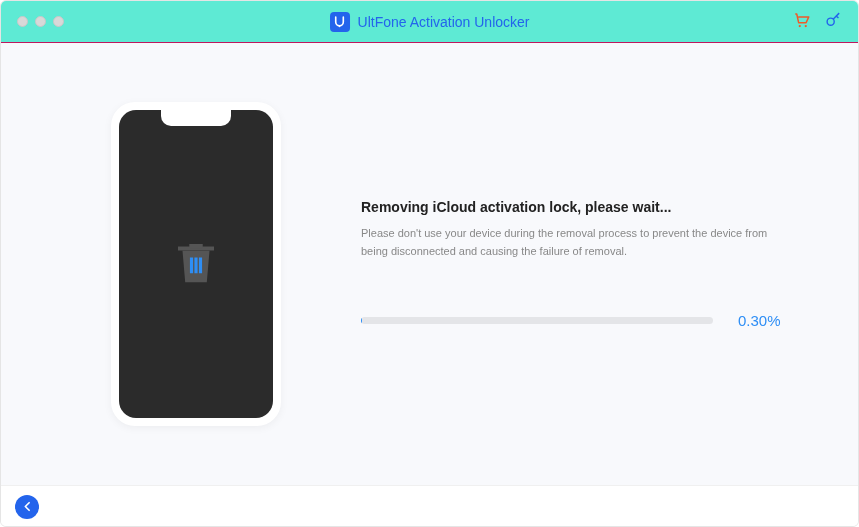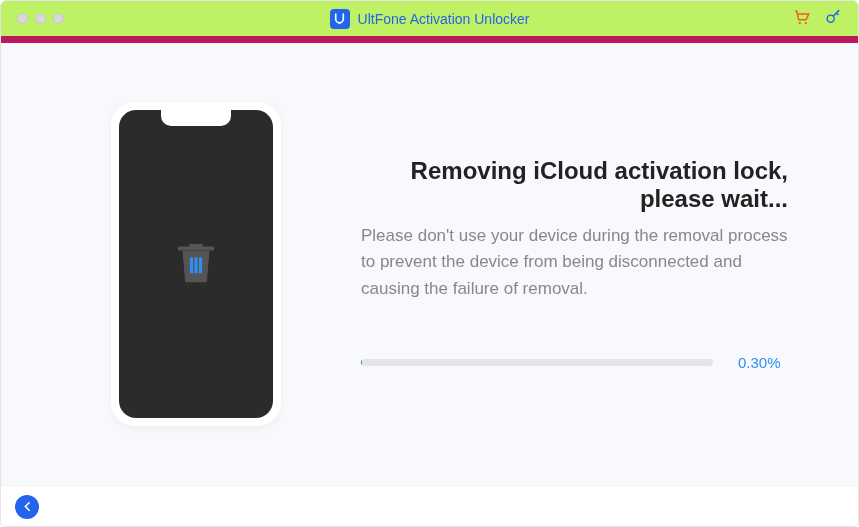--- a/index.html
+++ b/index.html
@@ -15,23 +15,23 @@
       overflow: hidden;
       position: relative;
       border: 1px solid #e5e5e5;
       border-radius: 6px;
     }
     .titlebar {
       height: 42px;
       display: flex;
       align-items: center;
       padding: 0 16px;
-      background: #bef264;
-      position: relative;
-      border-bottom: 7px solid #be185d;
+      background: #5eead4;
+      position: relative;
+      border-bottom: 1px solid #be185d;
     }
     .window-controls {
       display: flex;
       gap: 7px;
     }
     .window-dot {
       width: 11px;
       height: 11px;
       border-radius: 50%;
       background: #d8d8d8;
@@ -117,28 +117,27 @@
     }
     .trash-icon svg {
       width: 54px;
       height: 54px;
     }
     .content-right {
       flex: 1;
       padding-right: 20px;
     }
     .heading {
-      font-size: 24px;
+      font-size: 14px;
       font-weight: 700;
       color: #222;
       margin-bottom: 10px;
-      text-align: right;
     }
     .subtext {
-      font-size: 17px;
+      font-size: 11px;
       color: #888;
       line-height: 1.55;
       margin-bottom: 52px;
       max-width: 430px;
     }
     .progress-row {
       display: flex;
       align-items: center;
       gap: 25px;
     }

